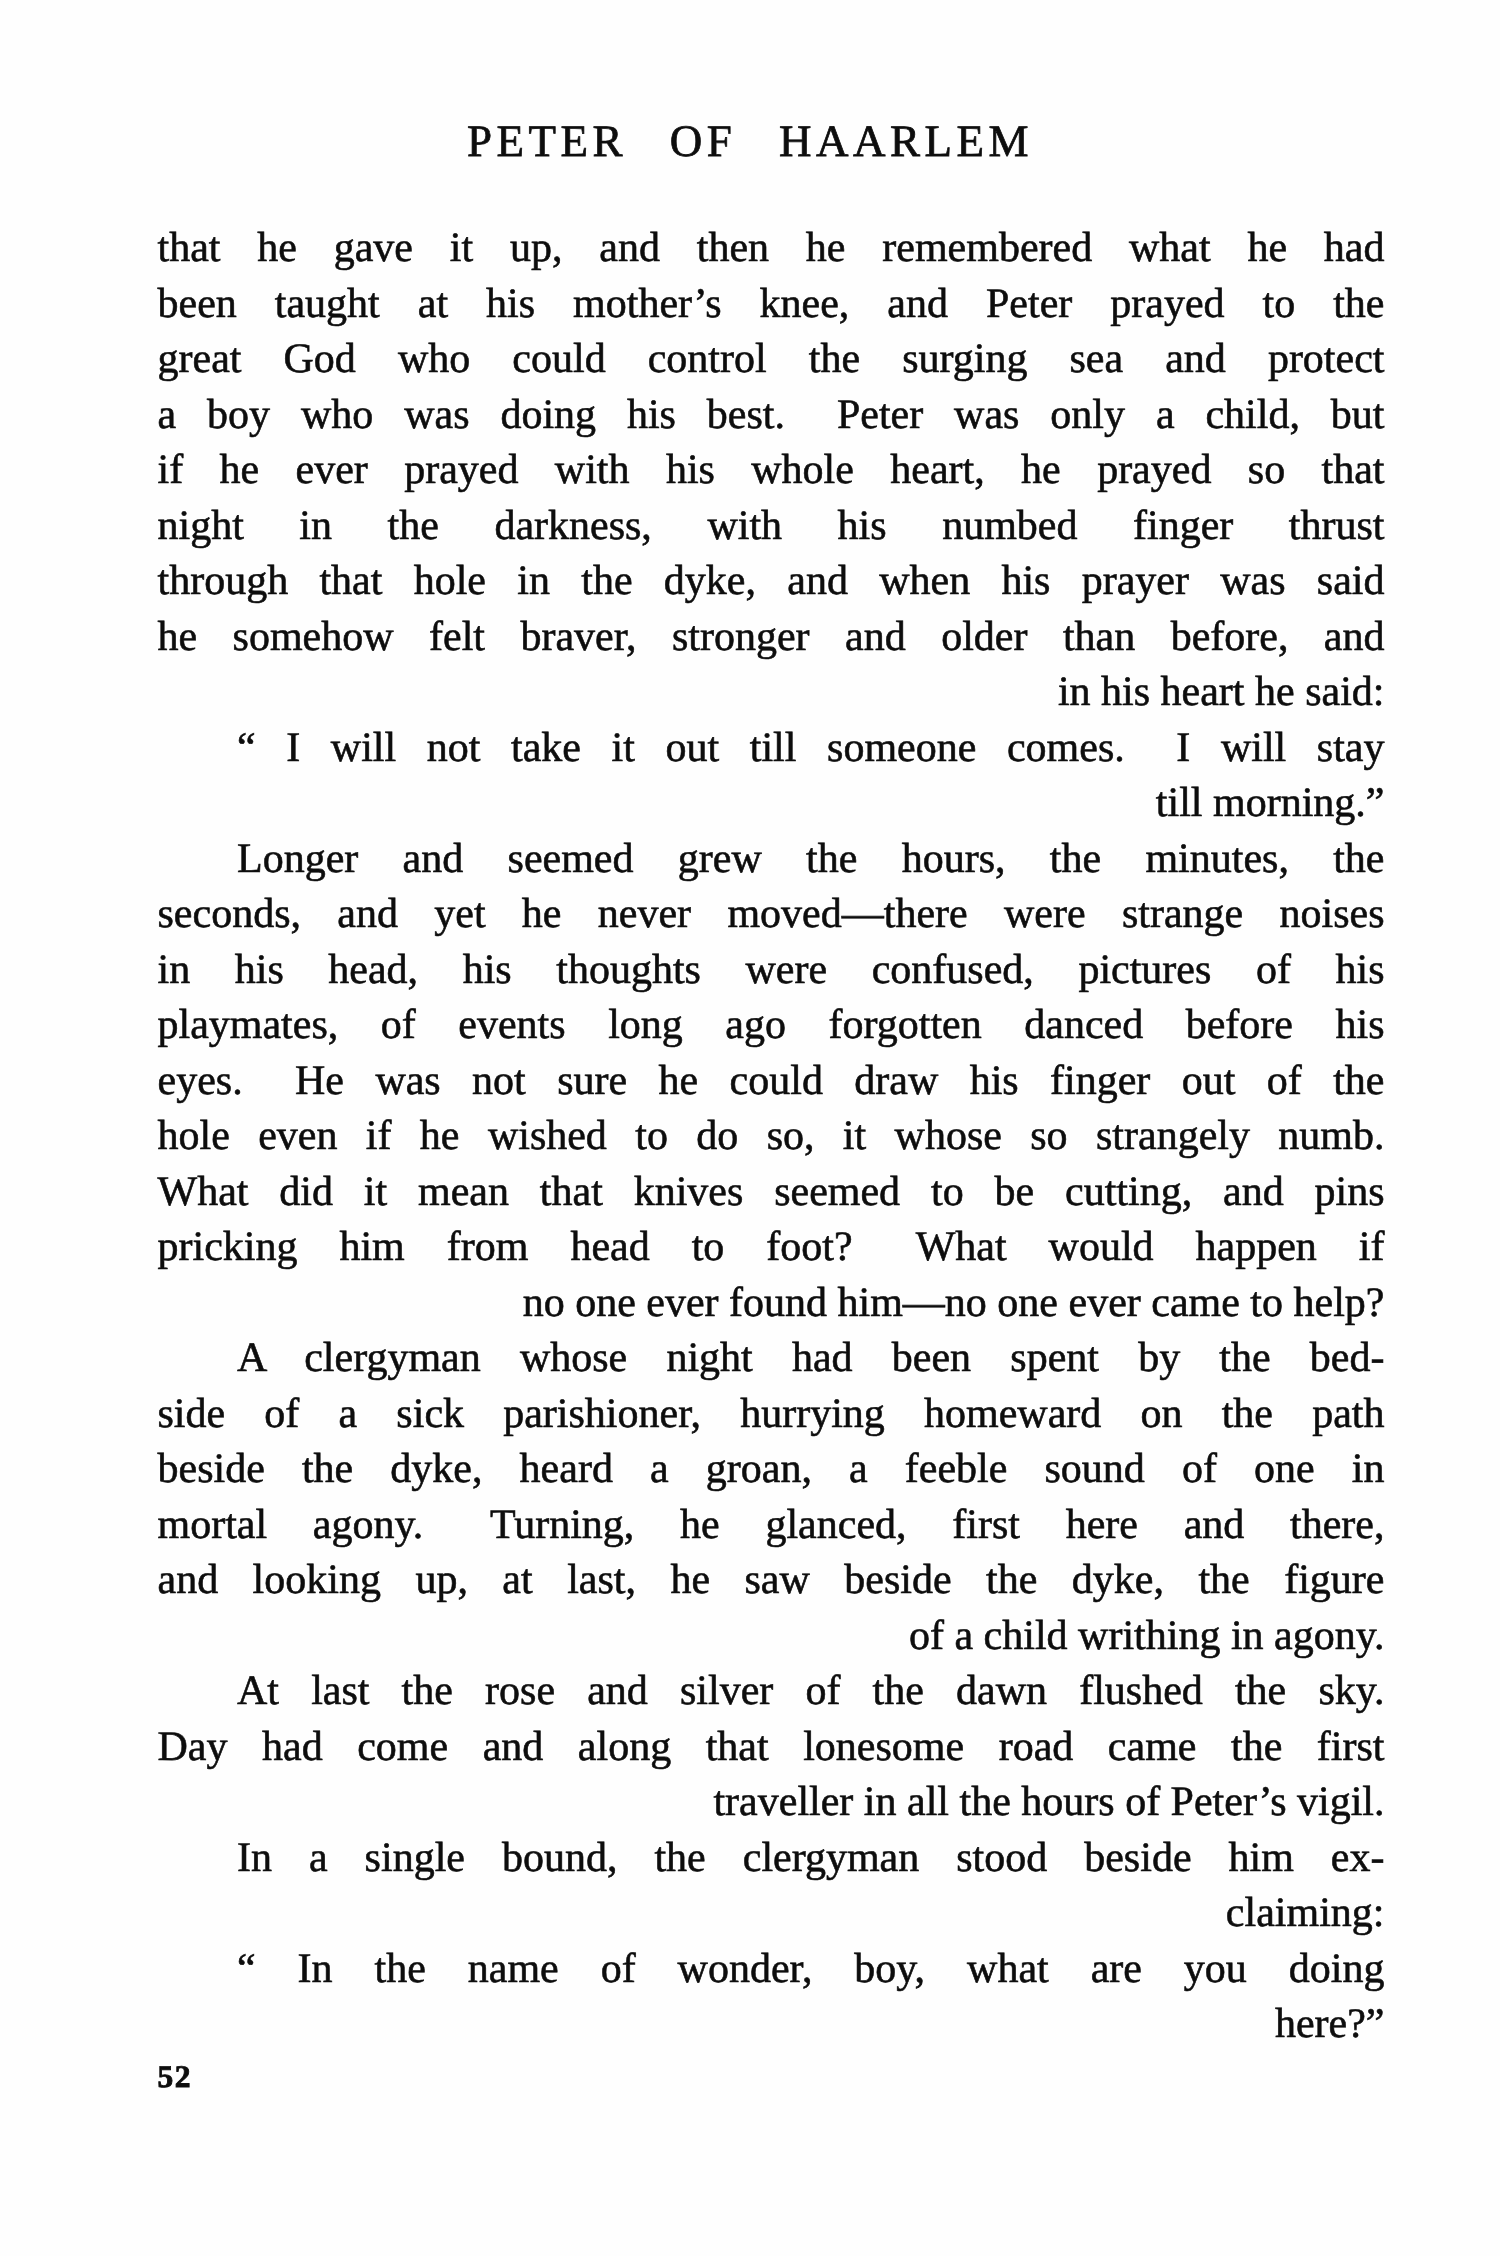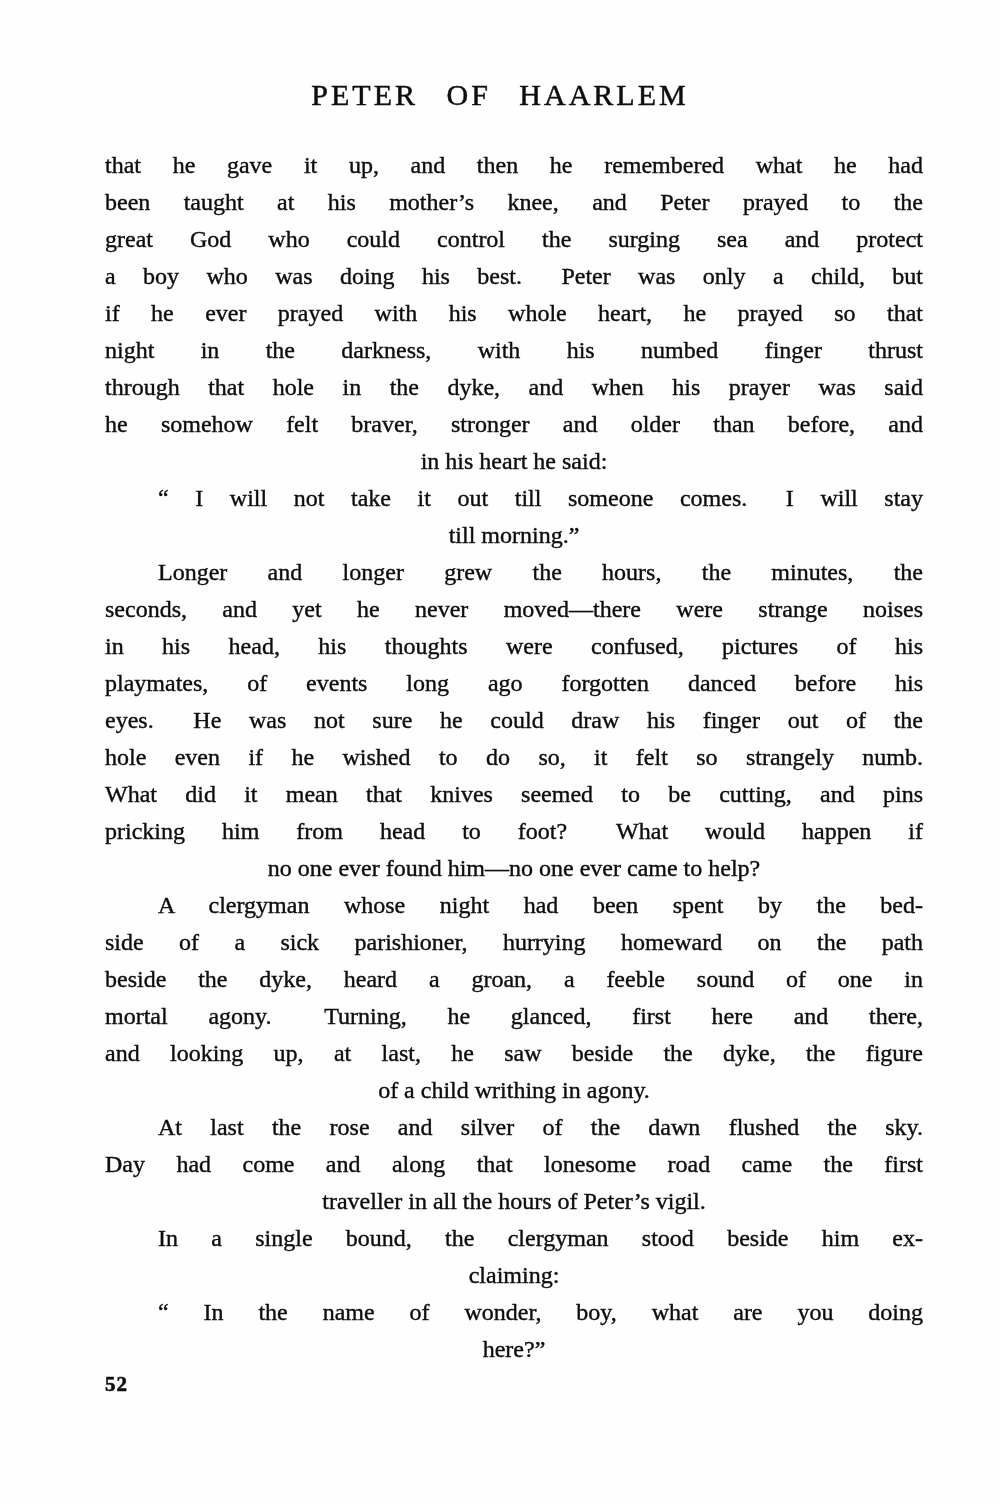--- a/index.html
+++ b/index.html
@@ -32,32 +32,32 @@
   .body-text {
     position: absolute;
     top: 147px;
     left: 105px;
     width: 818px;
   }
   .paragraph {
     margin: 0;
   }
   .line {
-    font-size: 24px;
+    font-size: 28px;
     line-height: 37px;
     height: 37px;
     -webkit-text-stroke: 0.4px #101010;
     text-justify: inter-word;
   }
   .line.justified {
     text-align: justify;
     text-align-last: justify;
   }
   .line.last {
-    text-align: center;
+    text-align: right;
   }
   .line.indented {
     text-indent: 53px;
   }
   .page-number {
     position: absolute;
     top: 1372px;
     left: 105px;
     width: 818px;
     font-size: 21px;
@@ -82,26 +82,26 @@
         <div class="line justified">night in the darkness, with his numbed finger thrust</div>
         <div class="line justified">through that hole in the dyke, and when his prayer was said</div>
         <div class="line justified">he somehow felt braver, stronger and older than before, and</div>
         <div class="line last">in his heart he said:</div>
       </div>
       <div class="paragraph">
         <div class="line justified indented">“ I will not take it out till someone comes.  I will stay</div>
         <div class="line last">till morning.”</div>
       </div>
       <div class="paragraph">
-        <div class="line justified indented">Longer and longer grew the hours, the minutes, the</div>
+        <div class="line justified indented">Longer and seemed grew the hours, the minutes, the</div>
         <div class="line justified">seconds, and yet he never moved—there were strange noises</div>
         <div class="line justified">in his head, his thoughts were confused, pictures of his</div>
         <div class="line justified">playmates, of events long ago forgotten danced before his</div>
         <div class="line justified">eyes.  He was not sure he could draw his finger out of the</div>
-        <div class="line justified">hole even if he wished to do so, it felt so strangely numb.</div>
+        <div class="line justified">hole even if he wished to do so, it whose so strangely numb.</div>
         <div class="line justified">What did it mean that knives seemed to be cutting, and pins</div>
         <div class="line justified">pricking him from head to foot?  What would happen if</div>
         <div class="line last">no one ever found him—no one ever came to help?</div>
       </div>
       <div class="paragraph">
         <div class="line justified indented">A clergyman whose night had been spent by the bed-</div>
         <div class="line justified">side of a sick parishioner, hurrying homeward on the path</div>
         <div class="line justified">beside the dyke, heard a groan, a feeble sound of one in</div>
         <div class="line justified">mortal agony.  Turning, he glanced, first here and there,</div>
         <div class="line justified">and looking up, at last, he saw beside the dyke, the figure</div>

